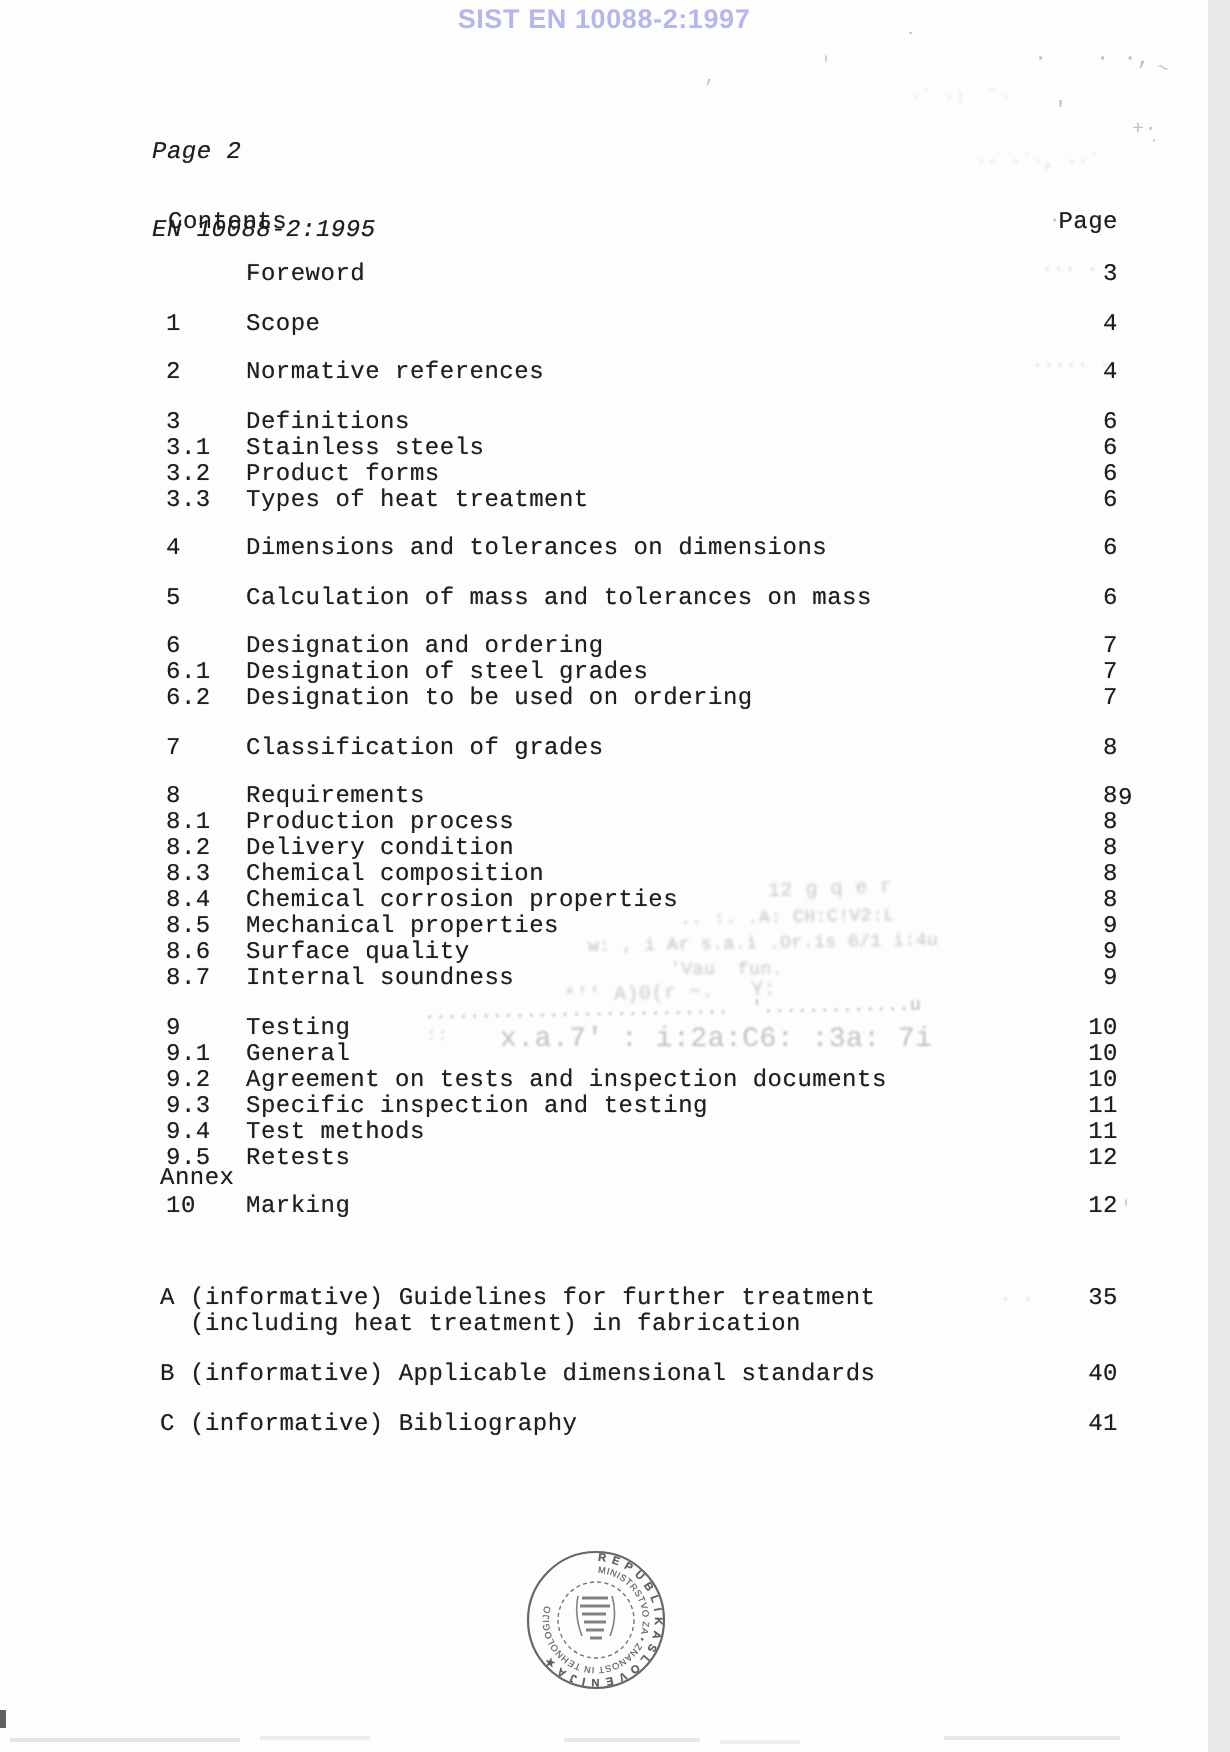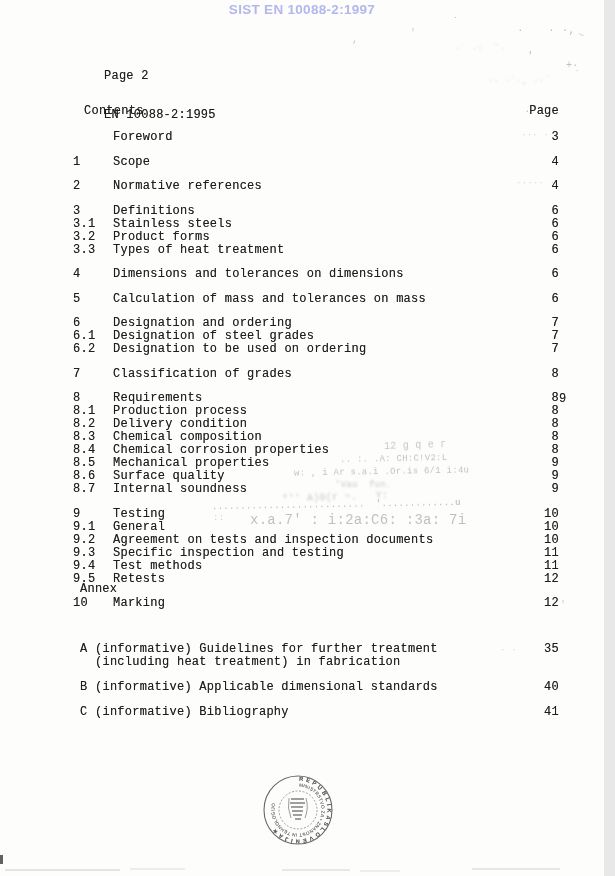--- a/index.html
+++ b/index.html
@@ -14,26 +14,26 @@
     color:#1e1e1e;
     text-shadow:0 0 0.35px rgba(20,20,20,0.55);
   }
   .watermark{
     position:absolute;top:2px;left:0;right:0;
     text-align:center;
     font-family:"Liberation Sans","DejaVu Sans",sans-serif;
     font-weight:bold;font-size:13.5px;letter-spacing:0.3px;
     color:#b3b7ec;text-shadow:none;
   }
-  .page-header{position:absolute;left:104px;top:44px;line-height:13px;white-space:pre;}
+  .page-header{position:absolute;left:76px;top:44px;line-height:13px;white-space:pre;font-style:italic;}
   .contents-row{
     position:absolute;left:84px;right:45px;top:105px;
     display:flex;justify-content:space-between;line-height:13px;
   }
-  .toc{position:absolute;left:73px;right:45px;top:131px;}
+  .toc{position:absolute;left:83px;right:45px;top:131px;}
   .toc-section{margin-top:11.5px;}
   .toc-section:first-child{margin-top:0;}
   .toc-row{display:flex;height:13px;line-height:13px;}
   .toc-num{flex:none;width:40px;}
   .toc-title{flex:1;white-space:pre;}
   .toc-pg{flex:none;min-width:17px;text-align:right;position:relative;}
   .stray{position:absolute;left:100%;top:1px;}
   .annex-label{position:absolute;left:80px;top:583px;line-height:13px;}
   .annex-list{position:absolute;left:80px;right:45px;top:643px;}
   .annex-item{display:flex;line-height:13px;margin-bottom:12px;}

